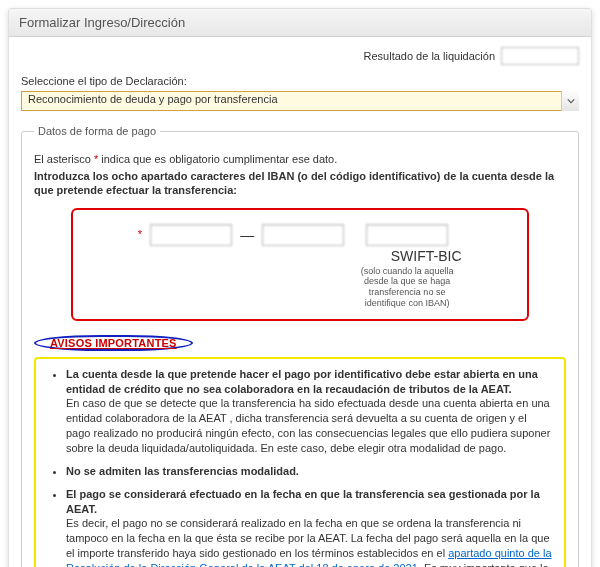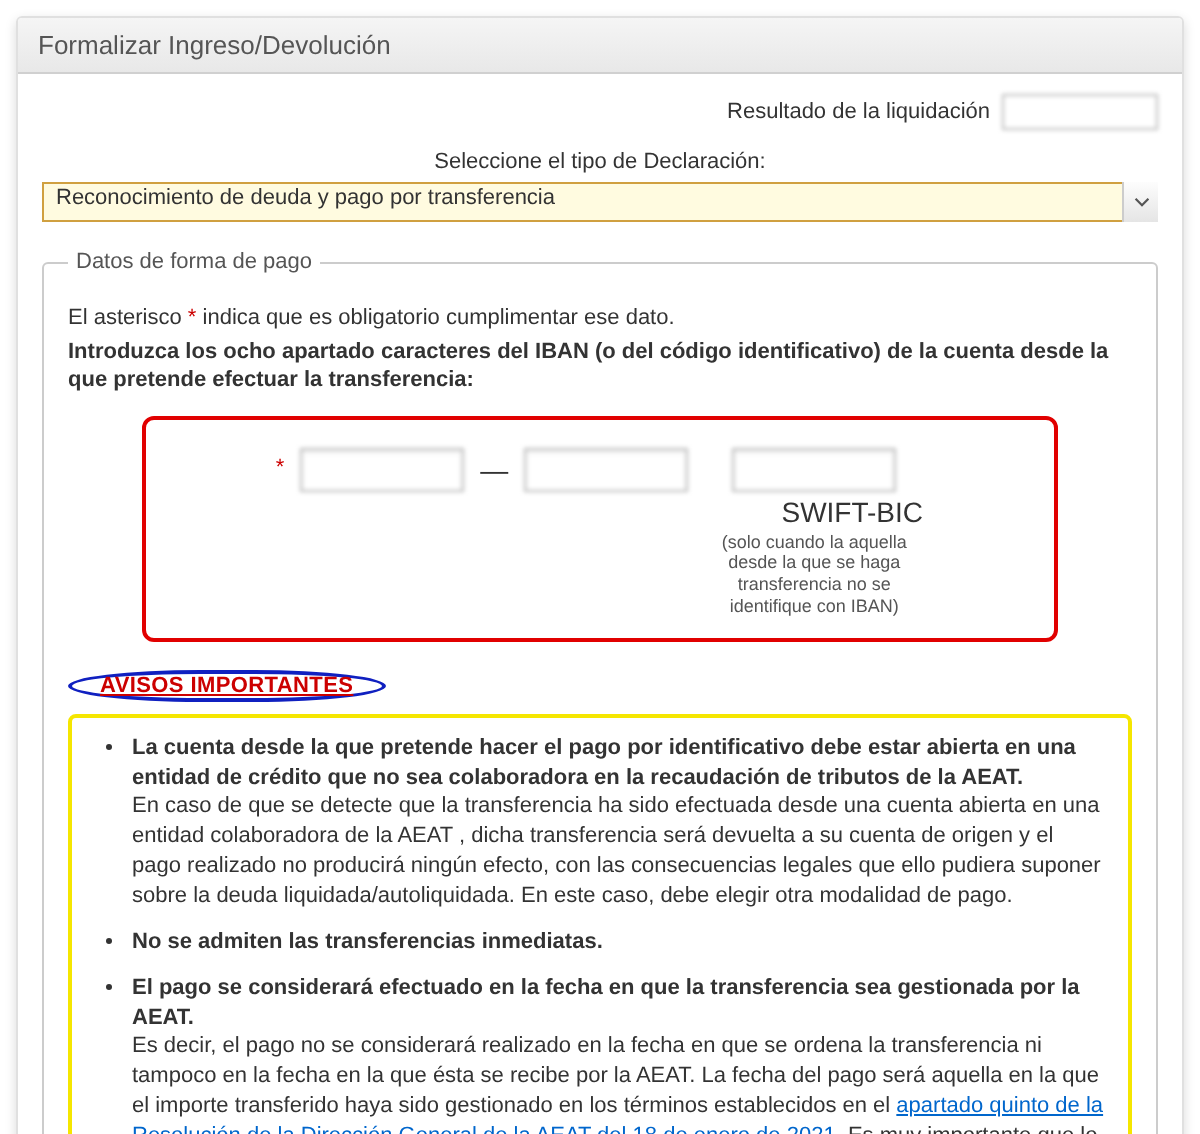--- a/index.html
+++ b/index.html
@@ -2,21 +2,21 @@
 <html><head>
 <meta charset="utf-8">
 <style>
 * { box-sizing: border-box; margin: 0; padding: 0; }
 body { font-family: Arial, sans-serif; font-size: 11px; color: #333; background: #fff; padding: 8px; }
 .window { border: 1px solid #e0e0e0; box-shadow: 0 2px 6px rgba(0,0,0,0.15); border-radius: 3px; overflow: hidden; }
 .header { background: linear-gradient(#f5f5f5,#e8e8e8); border-bottom: 1px solid #d0d0d0; padding: 6px 10px; font-size: 13px; color: #555; }
 .body { padding: 6px 12px 10px; }
 .result-row { display: flex; justify-content: flex-end; align-items: center; gap: 6px; margin: 4px 0 10px; }
 .result-row input { width: 78px; height: 18px; border: 1px solid #bbb; background: #fff; padding: 0 4px; font-size: 11px; color: #bbb; -webkit-filter: blur(1px); filter: blur(1px); }
-.label { font-size: 11px; color: #333; text-align: center; }
+.label { font-size: 11px; color: #333; }
 .decl-label { margin: 4px 0 4px 0; display: block; }
 .select-wrap { position: relative; }
 .select-display { border: 1px solid #d0a040; background: #fffbe0; padding: 0 22px 3px 6px; font-size: 11px; cursor: pointer; height: 20px; line-height: 14px; }
 .select-caret { position: absolute; right: 0; top: 0; width: 18px; height: 20px; border-left: 1px solid #ccc; background: linear-gradient(#fdfdfd,#e5e5e5); display: flex; align-items: center; justify-content: center; }
 .select-caret svg { width: 8px; height: 6px; }
 fieldset.payment { border: 1px solid #ccc; border-radius: 3px; margin-top: 14px; padding: 10px 12px 12px; }
 fieldset.payment > legend { font-size: 11px; color: #555; padding: 0 4px; }
 .req-note { margin: 6px 0 4px; }
 .req-ast { color: #c00; }
 .intro { font-weight: bold; margin-bottom: 10px; line-height: 1.3; }
@@ -33,21 +33,21 @@
 .avisos-box ul { list-style: disc; padding-left: 18px; }
 .avisos-box li { margin-bottom: 8px; line-height: 1.35; }
 .avisos-box li .lead { font-weight: bold; }
 .inline-link { color: #0066cc; text-decoration: underline; }
 .muy { text-decoration: underline; }
 </style>
 </head>
 <body>
 
 <div class="window">
-  <div class="header">Formalizar Ingreso/Devolución</div>
+  <div class="header">Formalizar Ingreso/Dirección</div>
   <div class="body">
 
     <div class="result-row">
       <span class="label">Resultado de la liquidación</span>
       <input type="text" value="" style="">
     </div>
 
     <span class="label decl-label">Seleccione el tipo de Declaración:</span>
     <div class="select-wrap">
       <div class="select-display">Reconocimiento de deuda y pago por transferencia</div>
@@ -86,21 +86,21 @@
         <span class="avisos-heading">AVISOS IMPORTANTES</span>
       </div>
 
       <div class="avisos-box">
         <ul>
           <li>
             <span class="lead">La cuenta desde la que pretende hacer el pago por identificativo debe estar abierta en una entidad de crédito que no sea colaboradora en la recaudación de tributos de la AEAT.</span><br>
             <span>En caso de que se detecte que la transferencia ha sido efectuada desde una cuenta abierta en una entidad colaboradora de la AEAT , dicha transferencia será devuelta a  su cuenta de origen y el pago realizado no producirá ningún efecto, con las consecuencias legales que ello pudiera suponer sobre la deuda liquidada/autoliquidada. En este caso, debe elegir otra modalidad de pago.</span>
           </li>
           <li>
-            <span class="lead">No se admiten las transferencias inmediatas.</span>
+            <span class="lead">No se admiten las transferencias modalidad.</span>
           </li>
           <li>
             <span class="lead">El pago se considerará efectuado en la fecha en que la transferencia sea gestionada por la AEAT.</span><br>
             <span>Es decir, el pago no se considerará realizado en la fecha en que se ordena la transferencia ni tampoco en la fecha en la que ésta se recibe por la AEAT. La fecha del pago será aquella en la que el importe transferido haya sido gestionado en los términos establecidos en el </span><a href="#" class="inline-link">apartado quinto de la Resolución de la Dirección General de la AEAT del 18 de enero de 2021.</a><span> Es </span><span class="muy">muy importante</span><span> que lo tenga en cuenta, para que la transferencia pueda aplicarse a su deuda en el periodo de pago deseado por usted.</span>
           </li>
         </ul>
 
       </div>
     </fieldset>
 

